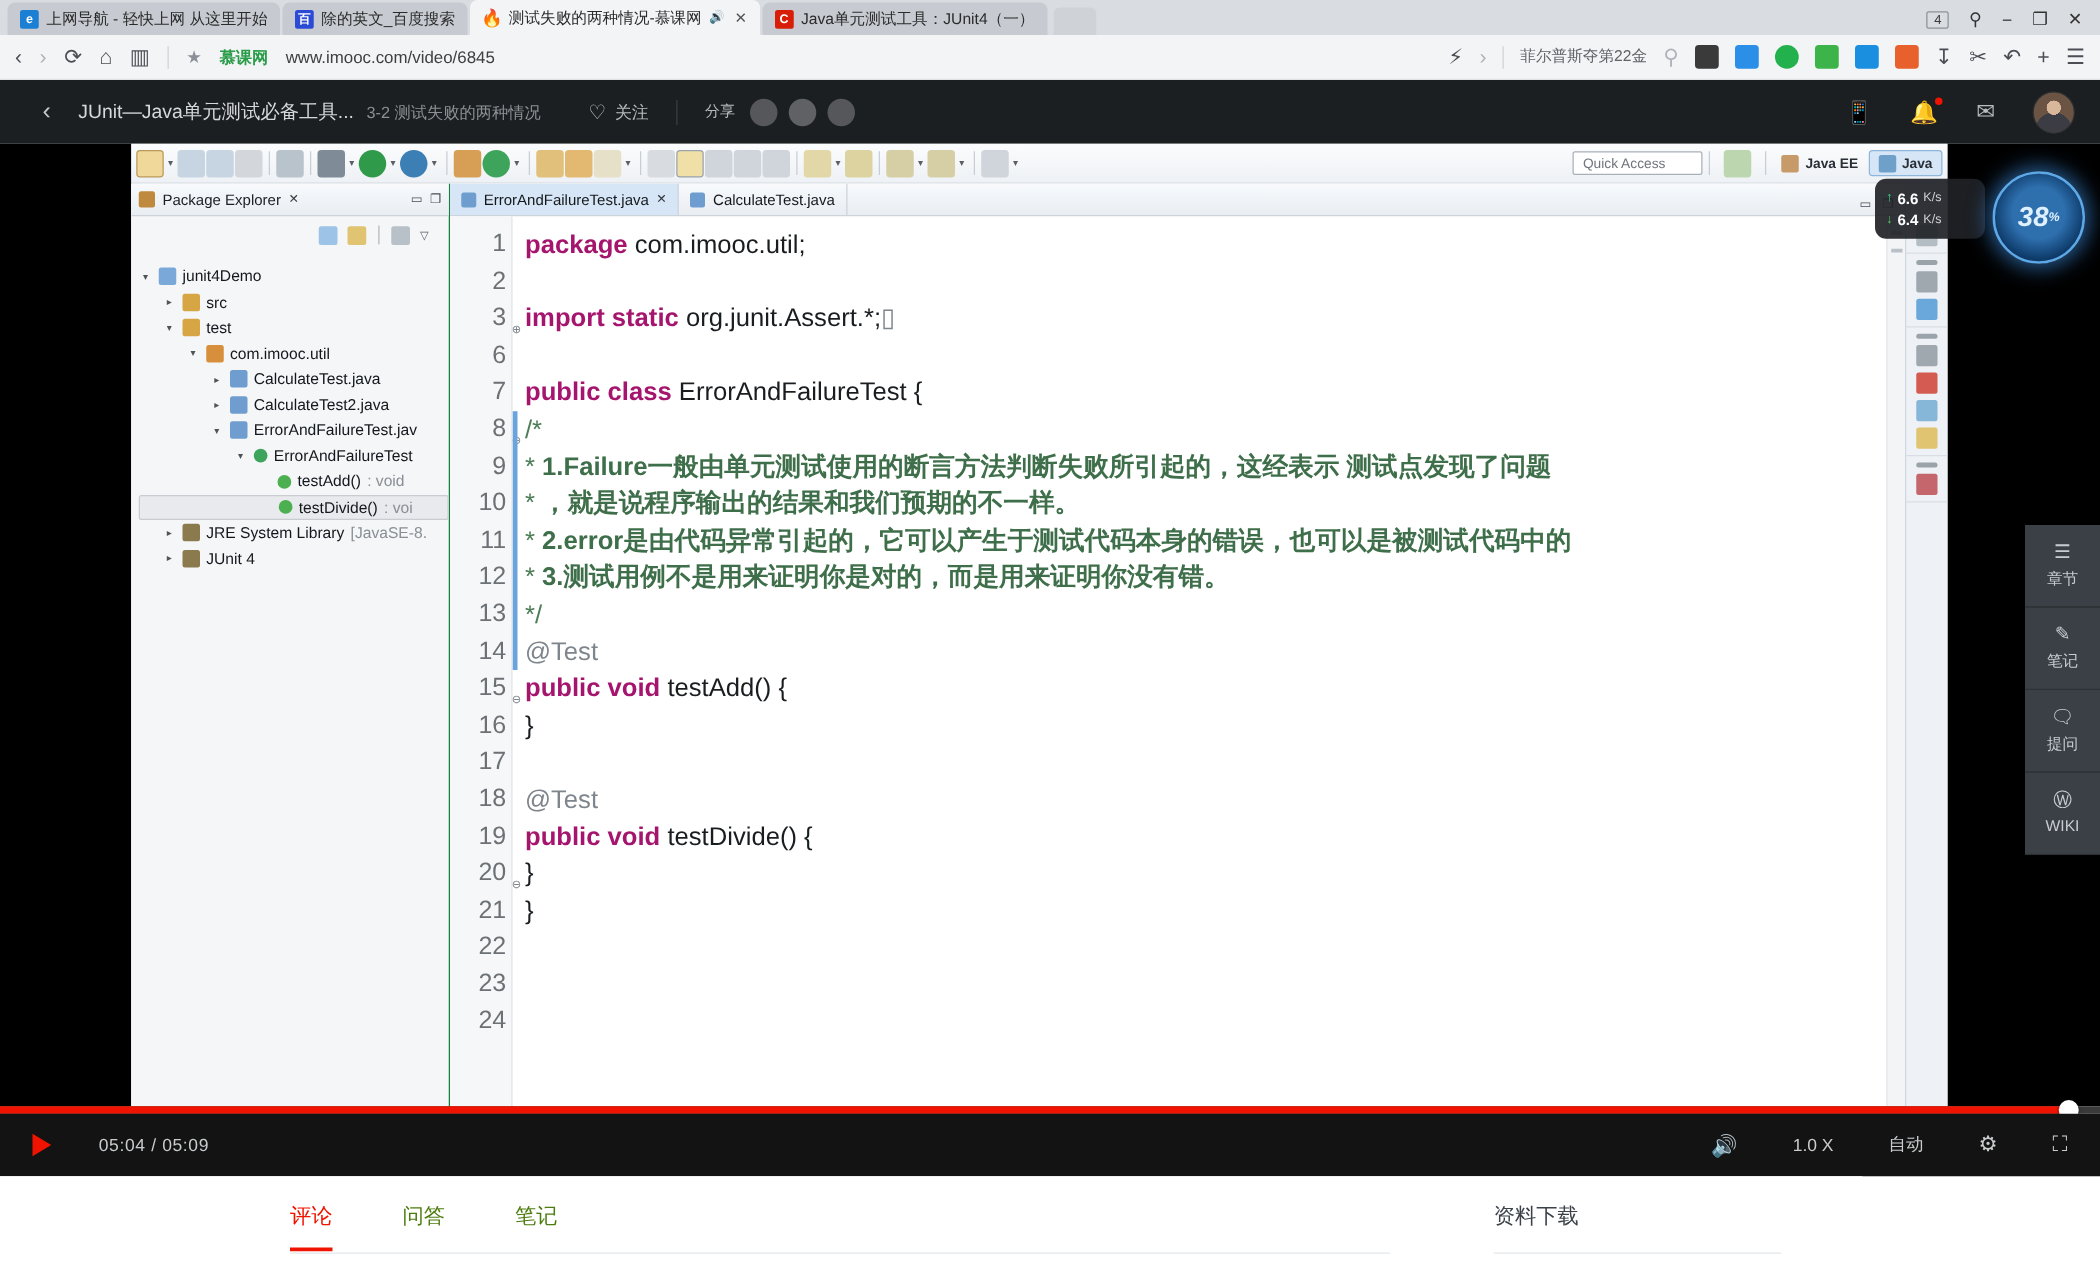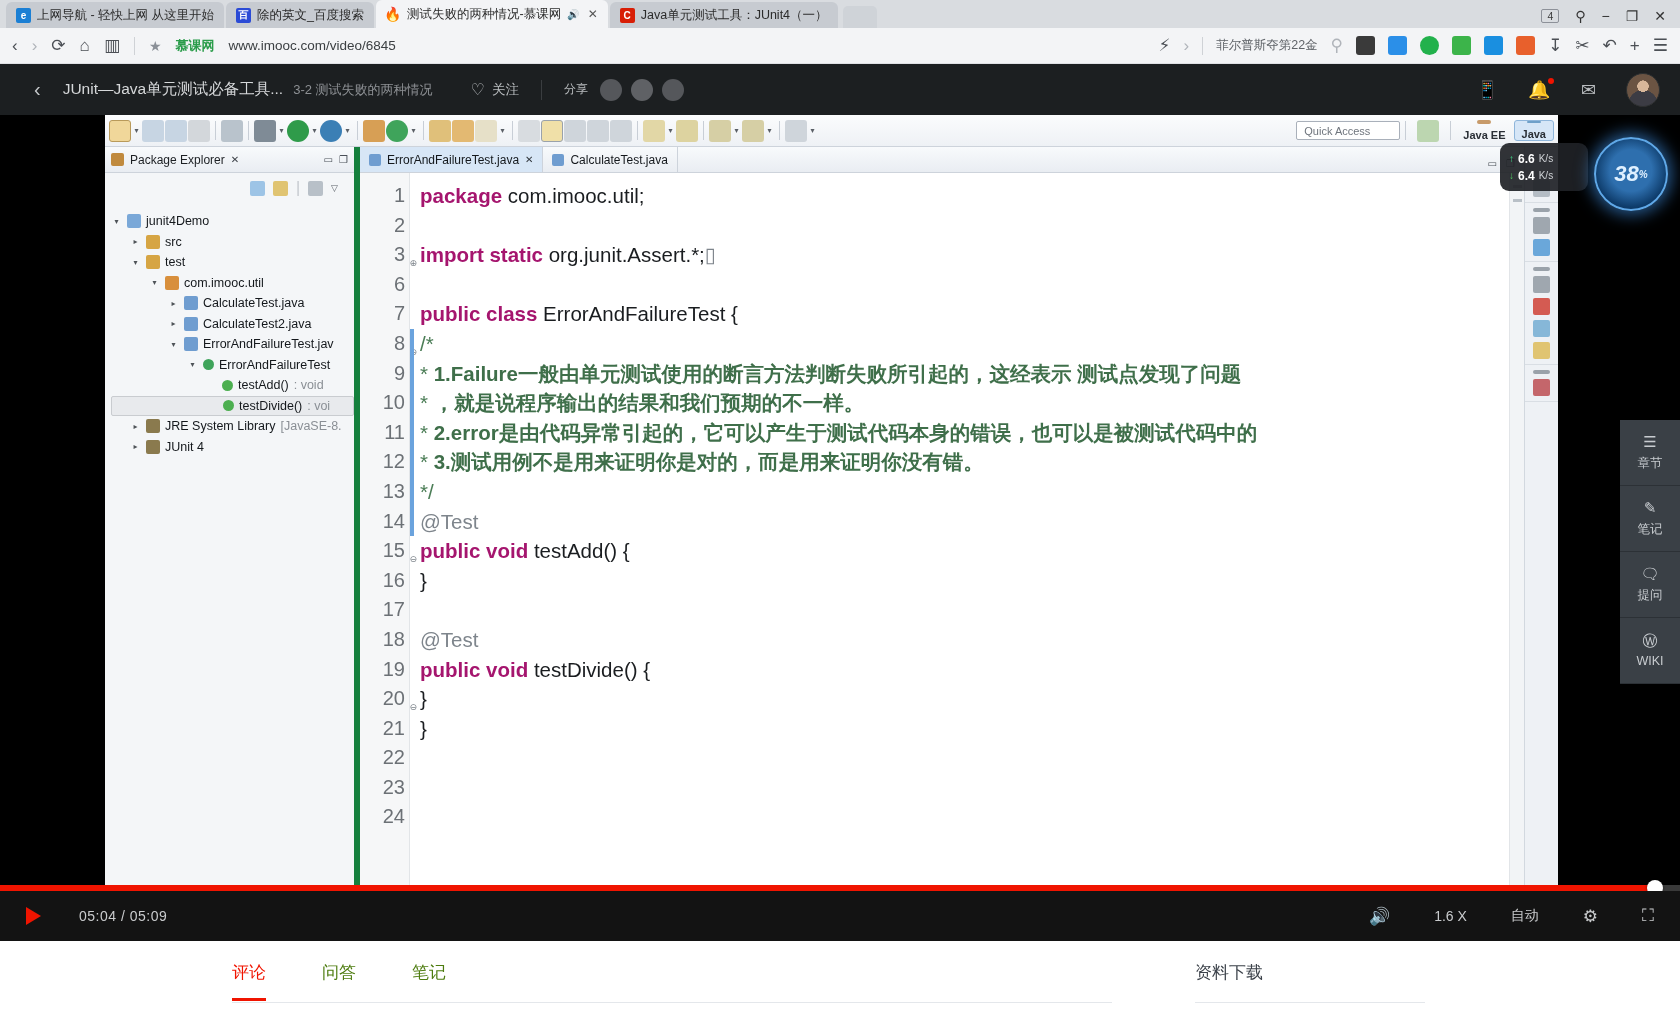--- a/index.html
+++ b/index.html
@@ -99,27 +99,27 @@
   .tb-btn { width: 22px; height: 22px; border-radius: 3px; display: inline-block; position: relative; }
   .tb-arrow { width: 9px; color: #5a5f66; font-size: 8px; text-align: center; }
   .tb-sep { width: 1px; height: 19px; background: #c8ced6; margin: 0 4px; }
   .qa-box {
     margin-left: auto; width: 104px; height: 19px; background: #fff;
     border: 1px solid #a9b0ba; border-radius: 2px; font-size: 11px;
     color: #6f757d; display: flex; align-items: center; padding-left: 7px;
   }
   .persp-btn {
     height: 21px; display: flex; align-items: center; gap: 5px;
-    font-size: 11px; font-weight: bold; color: #2a2f36; padding: 0 7px; flex-direction: column;
+    font-size: 11px; font-weight: bold; color: #2a2f36; padding: 0 7px;
   }
   .persp-btn.sel { background: #d6e6f7; border: 1px solid #8fb6db; border-radius: 3px; }
 
   
   .ecl-body { display: flex; height: 741px; background: #f4f6f8; }
-  .pkg-panel { width: 255px; background: #f4f6f8; border-right: 6px solid #15803d; }
+  .pkg-panel { width: 255px; background: #f4f6f8; border-right: 1px solid #15803d; }
   .pkg-tabrow {
     height: 26px; display: flex; align-items: center;
     background: linear-gradient(#f8fafc, #e9edf2); border-bottom: 1px solid #cdd3db;
     padding: 0 6px; gap: 6px;
   }
   .pkg-tabtitle { font-size: 12px; color: #1c1f23; }
   .pkg-tbrow { height: 30px; display: flex; align-items: center; justify-content: flex-end; gap: 8px; padding-right: 16px; }
   .pkg-tree { padding: 8px 0 0 6px; font-size: 12.5px; color: #14181c; }
   .tnode { display: flex; align-items: center; height: 20.5px; gap: 5px; white-space: nowrap; }
   .tnode.sel { background: #e8eaed; border: 1px solid #c9ccd0; border-radius: 2px; }
@@ -601,21 +601,21 @@
 
   <div class="player-bar">
     <span class="play-tri"></span>
     <span class="time-txt">
       <span>05:04</span>
       <span>/</span>
       <span>05:09</span>
     </span>
     <div class="pb-right">
       <span style="font-size:17px">🔊</span>
-      <span>1.6 X</span>
+      <span>1.0 X</span>
       <span>自动</span>
       <span style="font-size:17px">⚙</span>
       <span style="font-size:17px">⛶</span>
     </div>
   </div>
 
   <div class="footer">
     <div class="ftabs" id="ftabs-host">
         <div class="ftab active">评论</div>
         <div class="ftab">问答</div>

